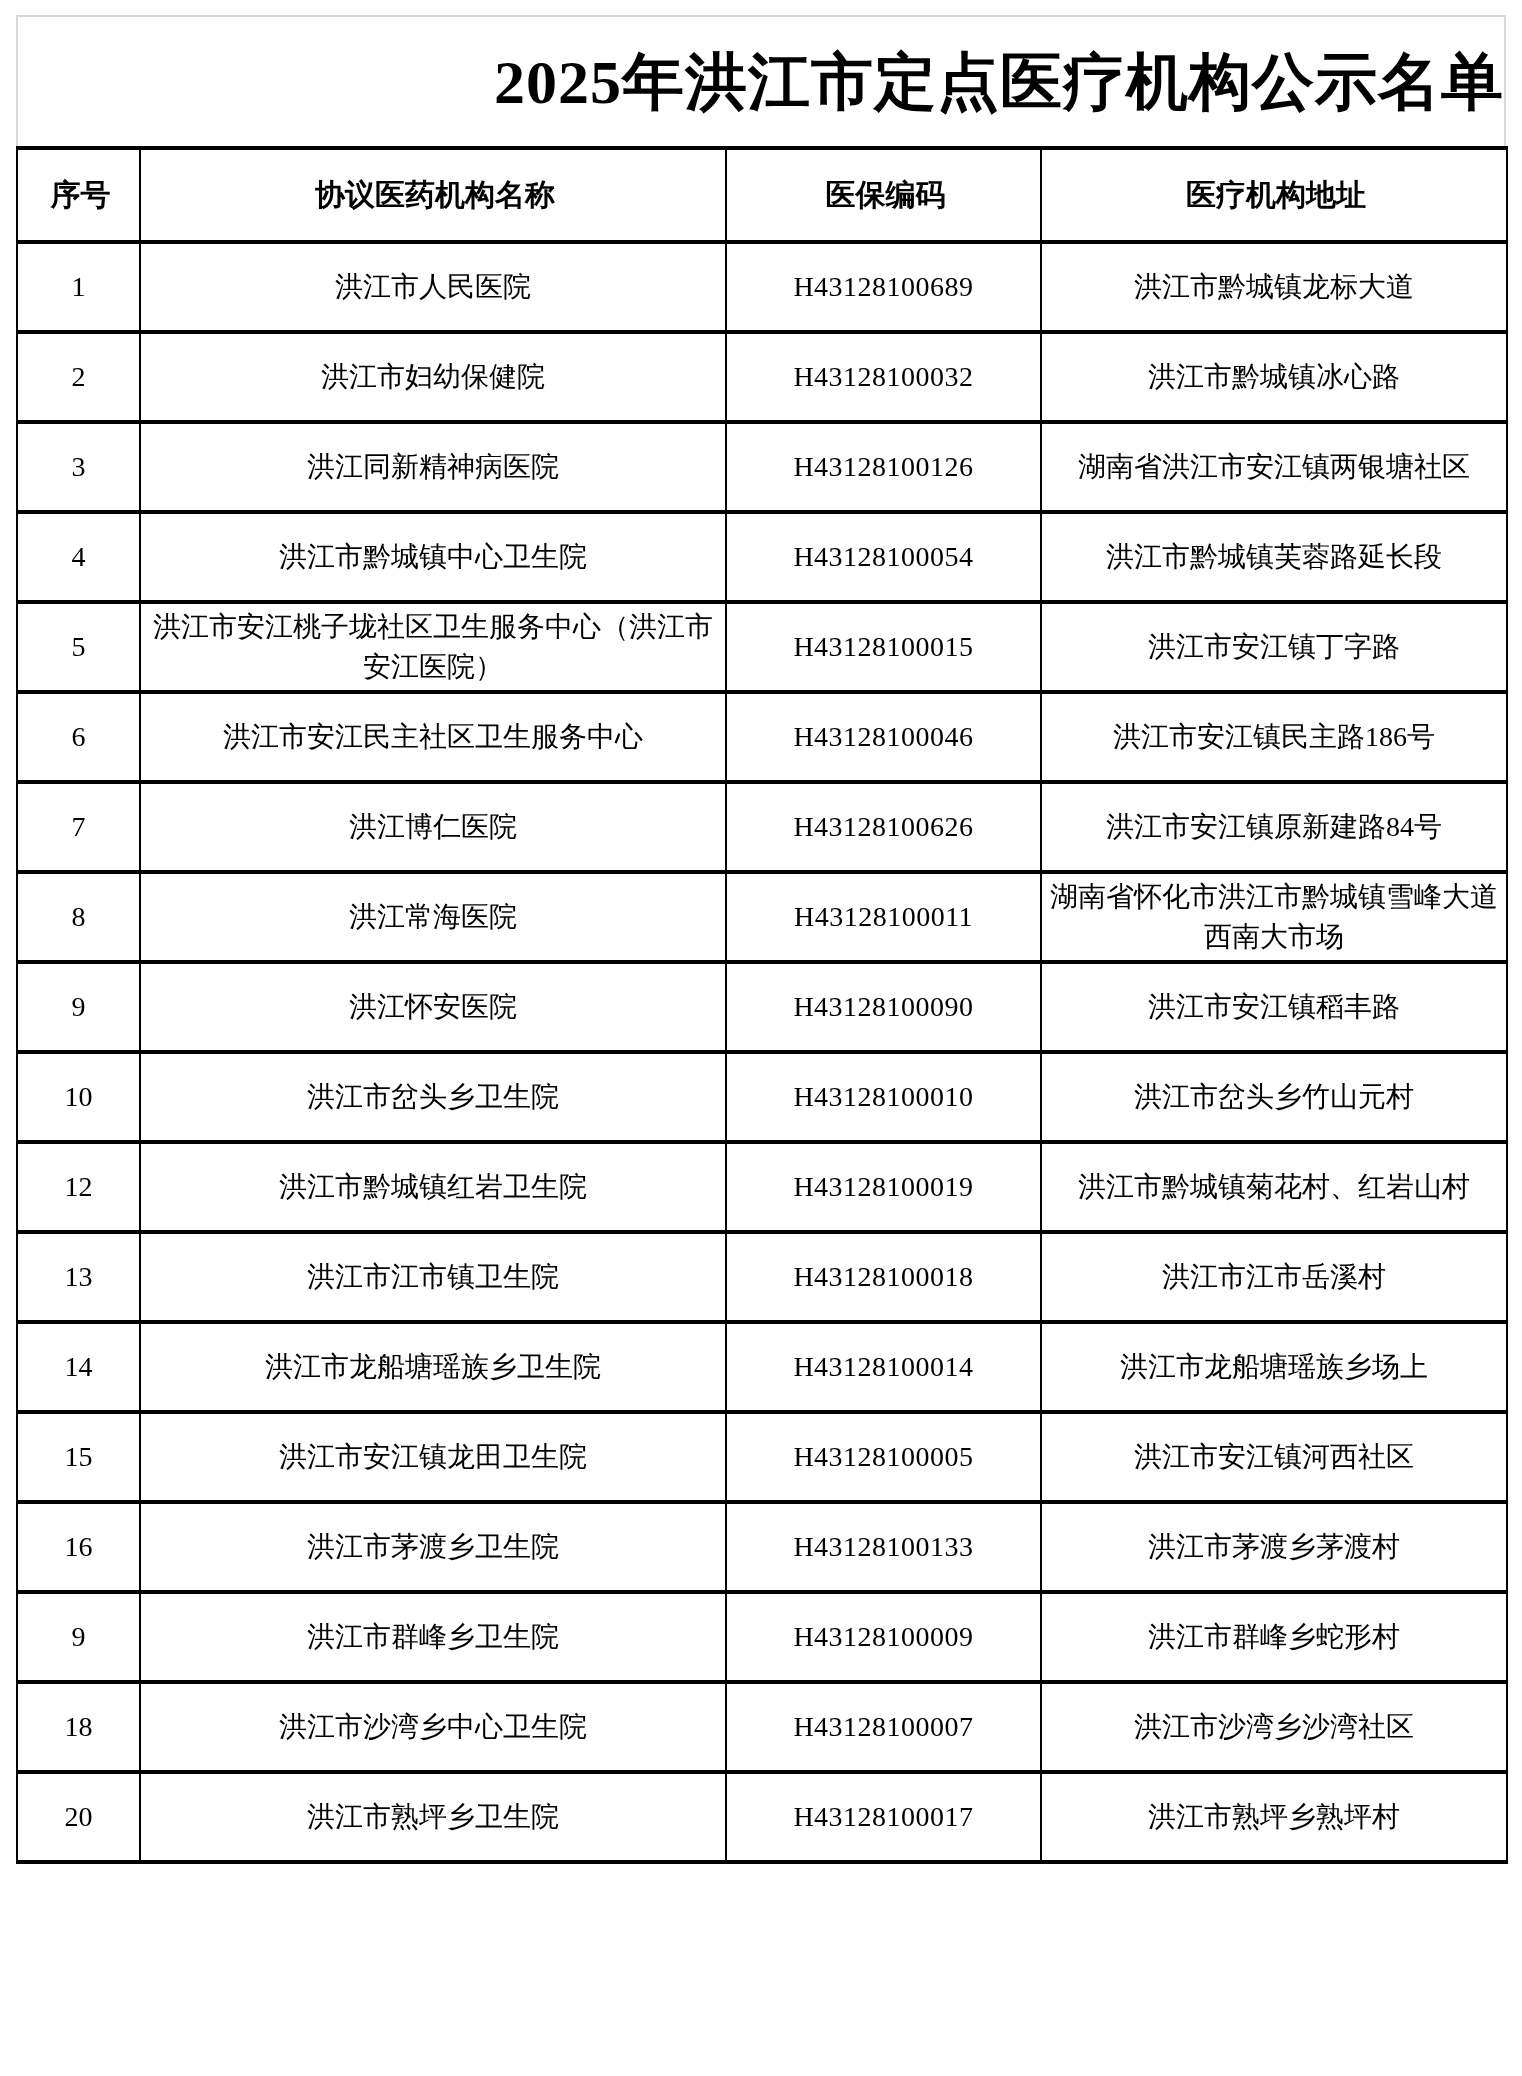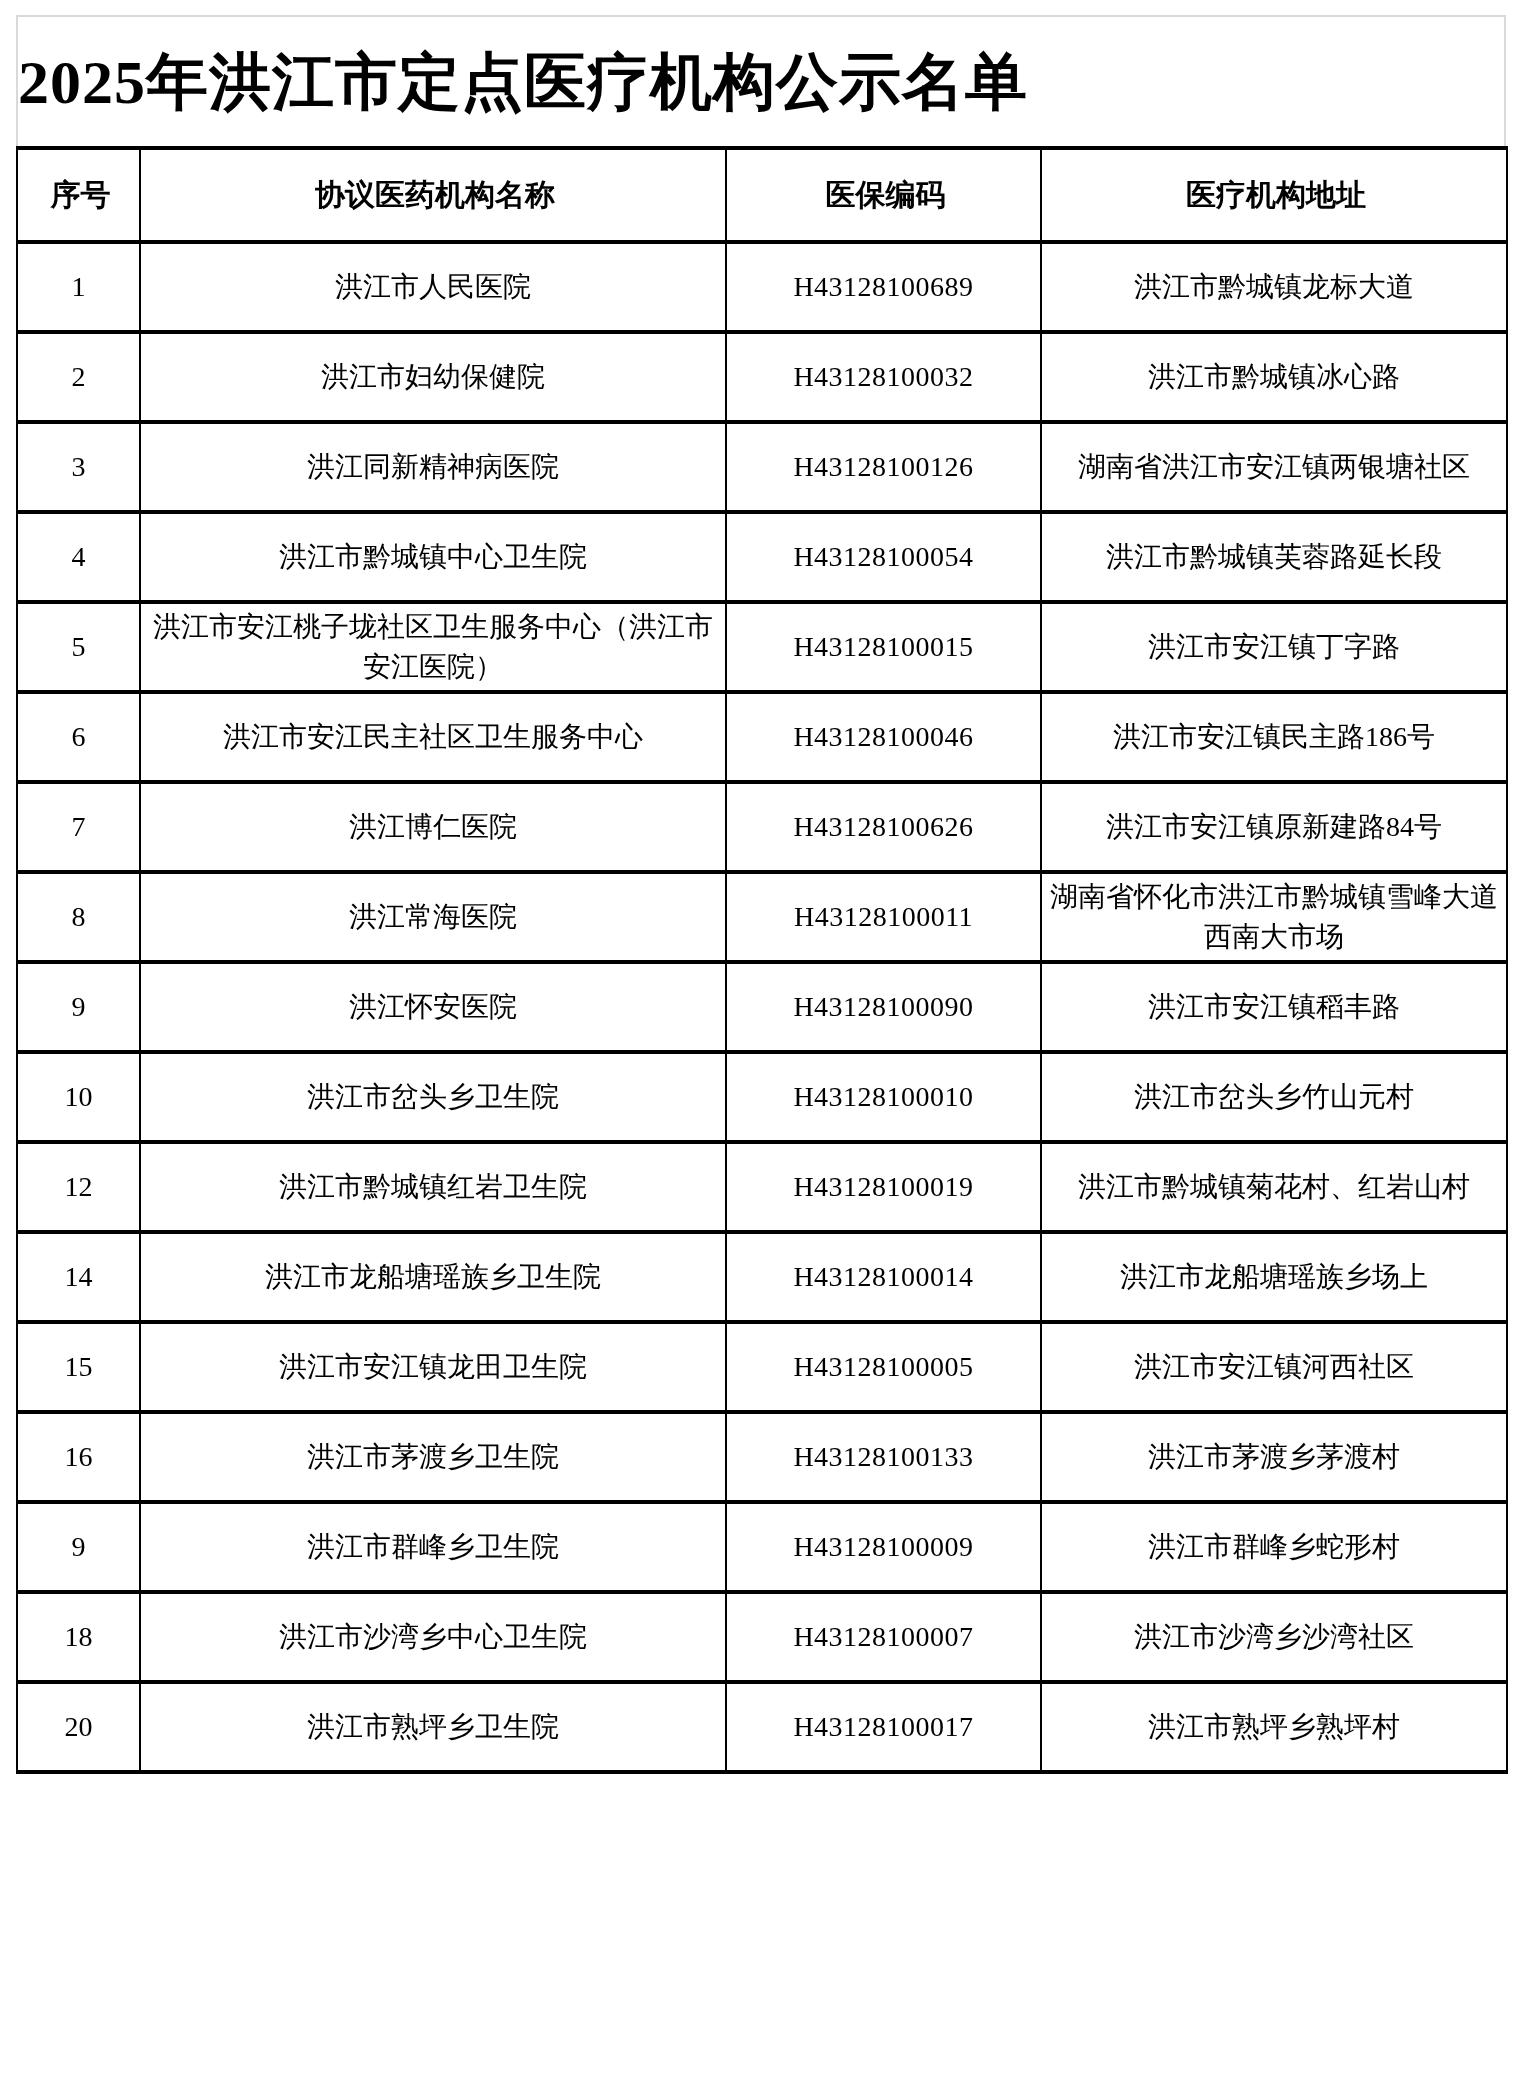--- a/index.html
+++ b/index.html
@@ -15,21 +15,21 @@
     left: 16px; top: 15px;
     width: 1490px;
   }
   .title-block {
     width: 100%;
     height: 131px;
     border: 2px solid #d9d9d9;
     border-bottom: none;
     display: flex;
     align-items: center;
-    justify-content: flex-start;
+    justify-content: flex-end;
   }
   .doc-title {
     font-size: 62px;
     font-weight: bold;
     letter-spacing: 1px;
     white-space: nowrap;
   }
   table.med-table {
     width: 100%;
     border-collapse: collapse;
@@ -151,20 +151,26 @@
           <td class="cell-code">H43128100010</td>
           <td class="cell-addr">洪江市岔头乡竹山元村</td>
         </tr>
         <tr>
           <td class="cell-no">12</td>
           <td class="cell-name">洪江市黔城镇红岩卫生院</td>
           <td class="cell-code">H43128100019</td>
           <td class="cell-addr">洪江市黔城镇菊花村、红岩山村</td>
         </tr>
         <tr>
+          <td class="cell-no">13</td>
+          <td class="cell-name">洪江市江市镇卫生院</td>
+          <td class="cell-code">H43128100018</td>
+          <td class="cell-addr">洪江市江市岳溪村</td>
+        </tr>
+        <tr>
           <td class="cell-no">14</td>
           <td class="cell-name">洪江市龙船塘瑶族乡卫生院</td>
           <td class="cell-code">H43128100014</td>
           <td class="cell-addr">洪江市龙船塘瑶族乡场上</td>
         </tr>
         <tr>
           <td class="cell-no">15</td>
           <td class="cell-name">洪江市安江镇龙田卫生院</td>
           <td class="cell-code">H43128100005</td>
           <td class="cell-addr">洪江市安江镇河西社区</td>

